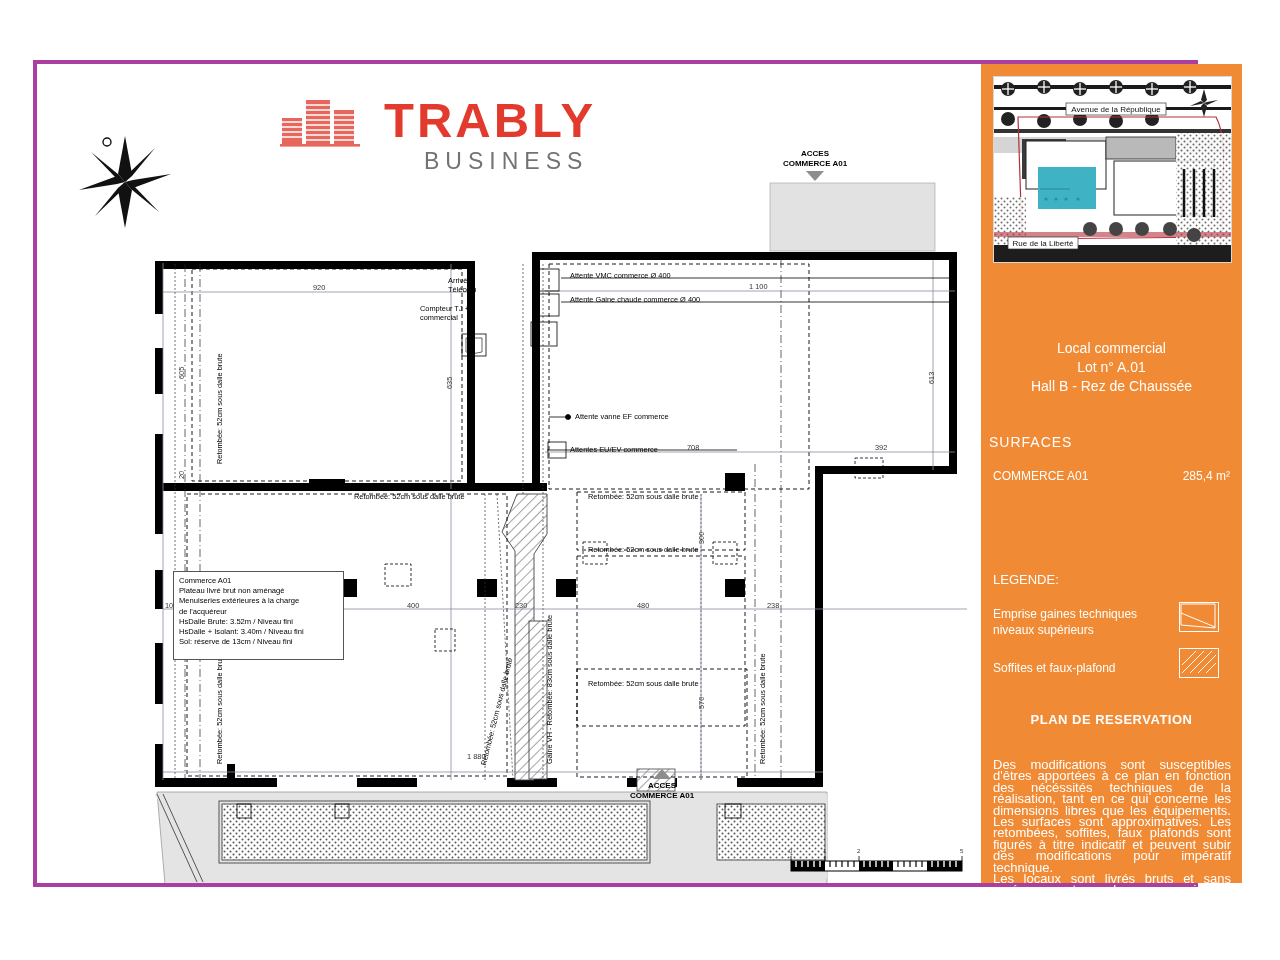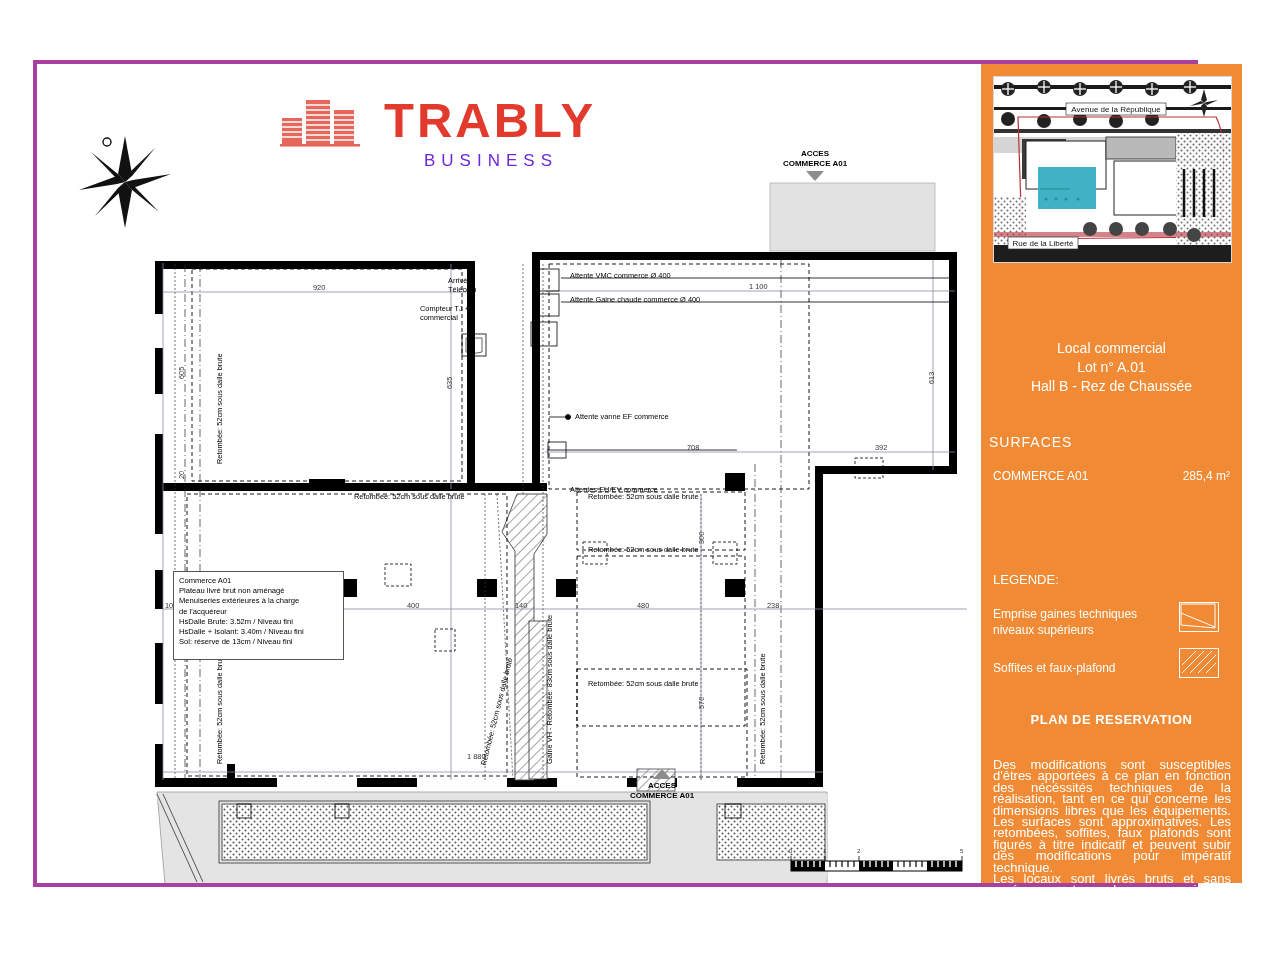--- a/index.html
+++ b/index.html
@@ -13,22 +13,22 @@
 
   
   #plan{position:absolute;left:0;top:0;width:940px;height:819px;overflow:hidden;}
   #plan svg{position:absolute;left:0;top:0;}
 
   
   #logo{position:absolute;left:243px;top:28px;width:340px;height:90px;}
   #logoMark{position:absolute;left:0;top:4px;width:92px;height:58px;}
   #logoWord{position:absolute;left:104px;top:0px;font-size:49px;font-weight:bold;
             letter-spacing:3px;color:#e23b2e;line-height:56px;}
-  #logoSub{position:absolute;left:144px;top:56px;font-size:17px;letter-spacing:6px;
-           color:#6d28d9;line-height:26px;}
+  #logoSub{position:absolute;left:144px;top:56px;font-size:23px;letter-spacing:6px;
+           color:#737373;line-height:26px;}
 
   
   #panel{position:absolute;left:944px;top:0;width:261px;height:819px;
          background:#f08a34;box-sizing:border-box;}
   #sitemap{position:absolute;left:12px;top:12px;width:237px;height:185px;
            background:#ffffff;border:1px solid #d8d8d8;overflow:hidden;}
   .pTitle{text-align:center;color:#ffffff;font-size:14px;line-height:19px;}
   #blockTitle{position:absolute;left:8px;top:275px;width:245px;}
   #surfTitle{position:absolute;left:8px;top:370px;width:245px;text-align:left;
              color:#fff;font-size:14px;letter-spacing:1px;}
@@ -281,21 +281,21 @@
       <div class="triU"></div>
       <div>ACCES</div>
       <div>COMMERCE A01</div>
     </div>
 
     <div class="tx" style="left:411px;top:213px;width:44px;white-space:normal;line-height:8.5px;">Arrivée Télécom</div>
     <div class="tx" style="left:383px;top:241px;width:52px;white-space:normal;line-height:8.5px;">Compteur TJ + commercial</div>
     <div class="tx" style="left:533px;top:207px;">Attente VMC commerce Ø 400</div>
     <div class="tx" style="left:533px;top:231px;">Attente Gaine chaude commerce Ø 400</div>
     <div class="tx" style="left:538px;top:348px;">Attente vanne EF commerce</div>
-    <div class="tx" style="left:533px;top:381px;margin-top:40px;">Attentes EU/EV commerce</div>
+    <div class="tx" style="left:533px;top:381px;">Attentes EU/EV commerce</div>
 
     <div class="tx" style="left:317px;top:428px;">Retombée: 52cm sous dalle brute</div>
     <div class="tx" style="left:551px;top:428px;">Retombée: 52cm sous dalle brute</div>
     <div class="tx" style="left:551px;top:481px;">Retombée: 52cm sous dalle brute</div>
     <div class="tx" style="left:551px;top:615px;">Retombée: 52cm sous dalle brute</div>
 
     <div class="vtx" style="left:178px;top:400px;">Retombée: 52cm sous dalle brute</div>
     <div class="vtx" style="left:178px;top:700px;">Retombée: 52cm sous dalle brute</div>
     <div class="vtx" style="left:442px;top:700px;transform:rotate(-76deg);">Retombée: 52cm sous dalle brute</div>
     <div class="vtx" style="left:721px;top:700px;">Retombée: 52cm sous dalle brute</div>
@@ -310,21 +310,21 @@
     <div class="vdim" style="left:140px;top:415px;">20</div>
     <div class="vdim" style="left:140px;top:578px;">832</div>
     <div class="vdim" style="left:408px;top:325px;">635</div>
     <div class="vdim" style="left:890px;top:320px;">613</div>
     <div class="vdim" style="left:660px;top:480px;">300</div>
     <div class="vdim" style="left:660px;top:645px;">570</div>
 
     <div class="dim" style="left:128px;top:537px;">102</div>
     <div class="dim" style="left:222px;top:537px;">430</div>
     <div class="dim" style="left:370px;top:537px;">400</div>
-    <div class="dim" style="left:478px;top:537px;">140</div>
+    <div class="dim" style="left:478px;top:537px;">230</div>
     <div class="dim" style="left:600px;top:537px;">480</div>
     <div class="dim" style="left:730px;top:537px;">238</div>
 
     <div class="dim" style="left:430px;top:688px;">1 880</div>
 
     <div id="noteBox">
         <div>Commerce A01</div>
         <div>Plateau livré brut non aménagé</div>
         <div>Menuiseries extérieures à la charge</div>
         <div>de l'acquéreur</div>

